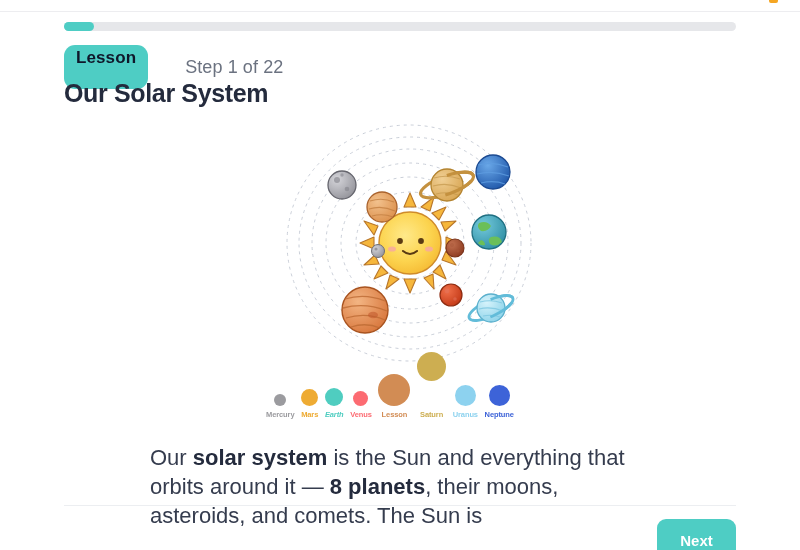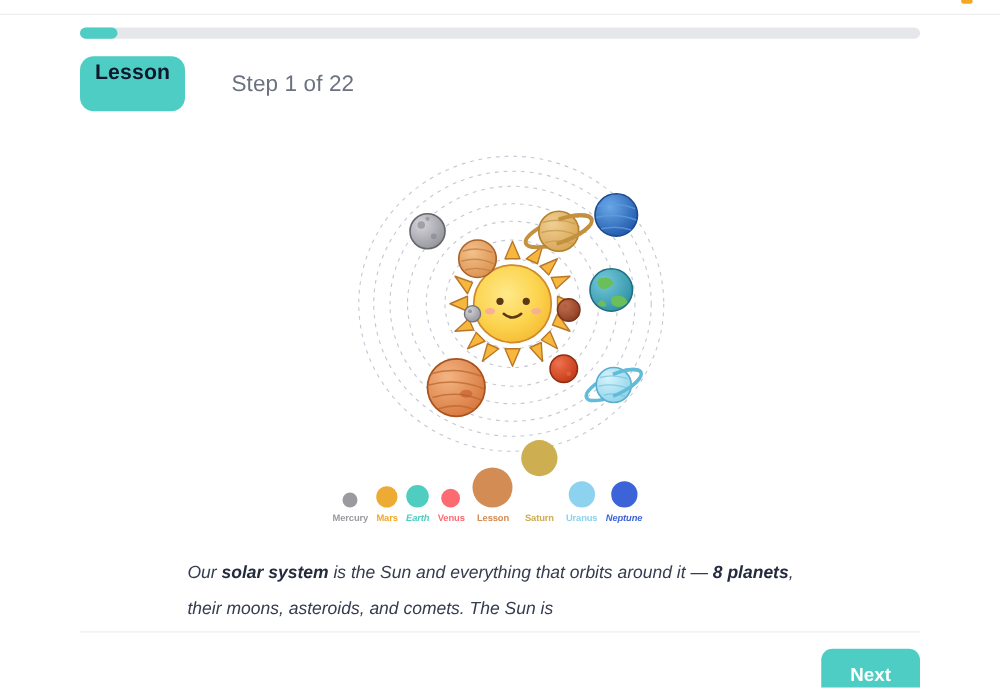--- a/index.html
+++ b/index.html
@@ -75,23 +75,22 @@
   .legend-dot { border-radius: 50%; }
   .legend-label {
     font-size: 7.5px; font-weight: bold; letter-spacing: -.1px;
     white-space: nowrap;
   }
 
   
   .body-copy {
     position: absolute; left: 150px; top: 443px;
     width: 505px;
-    font-size: 14px; line-height: 29px;
+    font-size: 22px; line-height: 29px;
     color: #353c4e;
-    font-style: italic;
   }
   .body-copy b { font-weight: bold; color: #242b3d; }
 
   
   .footer-divider {
     position: absolute; left: 64px; top: 505px;
     width: 672px; height: 1px; background: #eceef1;
   }
   .next-button {
     position: absolute; left: 657px; top: 519px;
@@ -114,20 +113,21 @@
 
   <div class="progress-track" style="background: rgb(230, 231, 234);">
     <div class="progress-fill" style="width: 4.5%; background: rgb(78, 205, 196);"></div>
   </div>
 
   <div class="meta-row">
     <span class="badge" style="background: rgb(78, 205, 196);">Lesson</span>
     <span class="step-text">Step 1 of 22</span>
   </div>
 
+  <h1 class="page-title">Our Solar System</h1>
 
   <div class="illustration">
     <svg viewBox="0 0 250 250" xmlns="http://www.w3.org/2000/svg">
       <defs>
         <radialGradient id="sunGrad" cx="42%" cy="38%" r="68%">
           <stop offset="0%" stop-color="#ffe98a"></stop>
           <stop offset="60%" stop-color="#fcd44f"></stop>
           <stop offset="100%" stop-color="#f5b932"></stop>
         </radialGradient>
         <radialGradient id="jupGrad" cx="35%" cy="32%" r="72%">
@@ -293,21 +293,21 @@
       <div class="legend-item">
         <div class="legend-dot" style="width: 29px; height: 29px; background: rgb(205, 174, 81);"></div>
         <span class="legend-label" style="color: rgb(205, 174, 81); margin-top: 25px;">Saturn</span>
       </div>
       <div class="legend-item">
         <div class="legend-dot" style="width: 21px; height: 21px; background: rgb(141, 210, 239);"></div>
         <span class="legend-label" style="color: rgb(141, 210, 239);">Uranus</span>
       </div>
       <div class="legend-item">
         <div class="legend-dot" style="width: 21px; height: 21px; background: rgb(61, 99, 216);"></div>
-        <span class="legend-label" style="color: rgb(61, 99, 216); font-style: italic;">Neptune</span>
+        <span class="legend-label" style="color: rgb(61, 99, 216);">Neptune</span>
       </div>
     </div>
 
   <p class="body-copy"><span>Our </span><b>solar system</b><span> is the Sun and everything that orbits around it — </span><b>8 planets</b><span>, their moons, asteroids, and comets. The Sun is</span></p>
 
   <div class="footer-divider"></div>
   <button class="next-button" style="background: rgb(78, 205, 196);">Next</button>
 
 </div>
 

